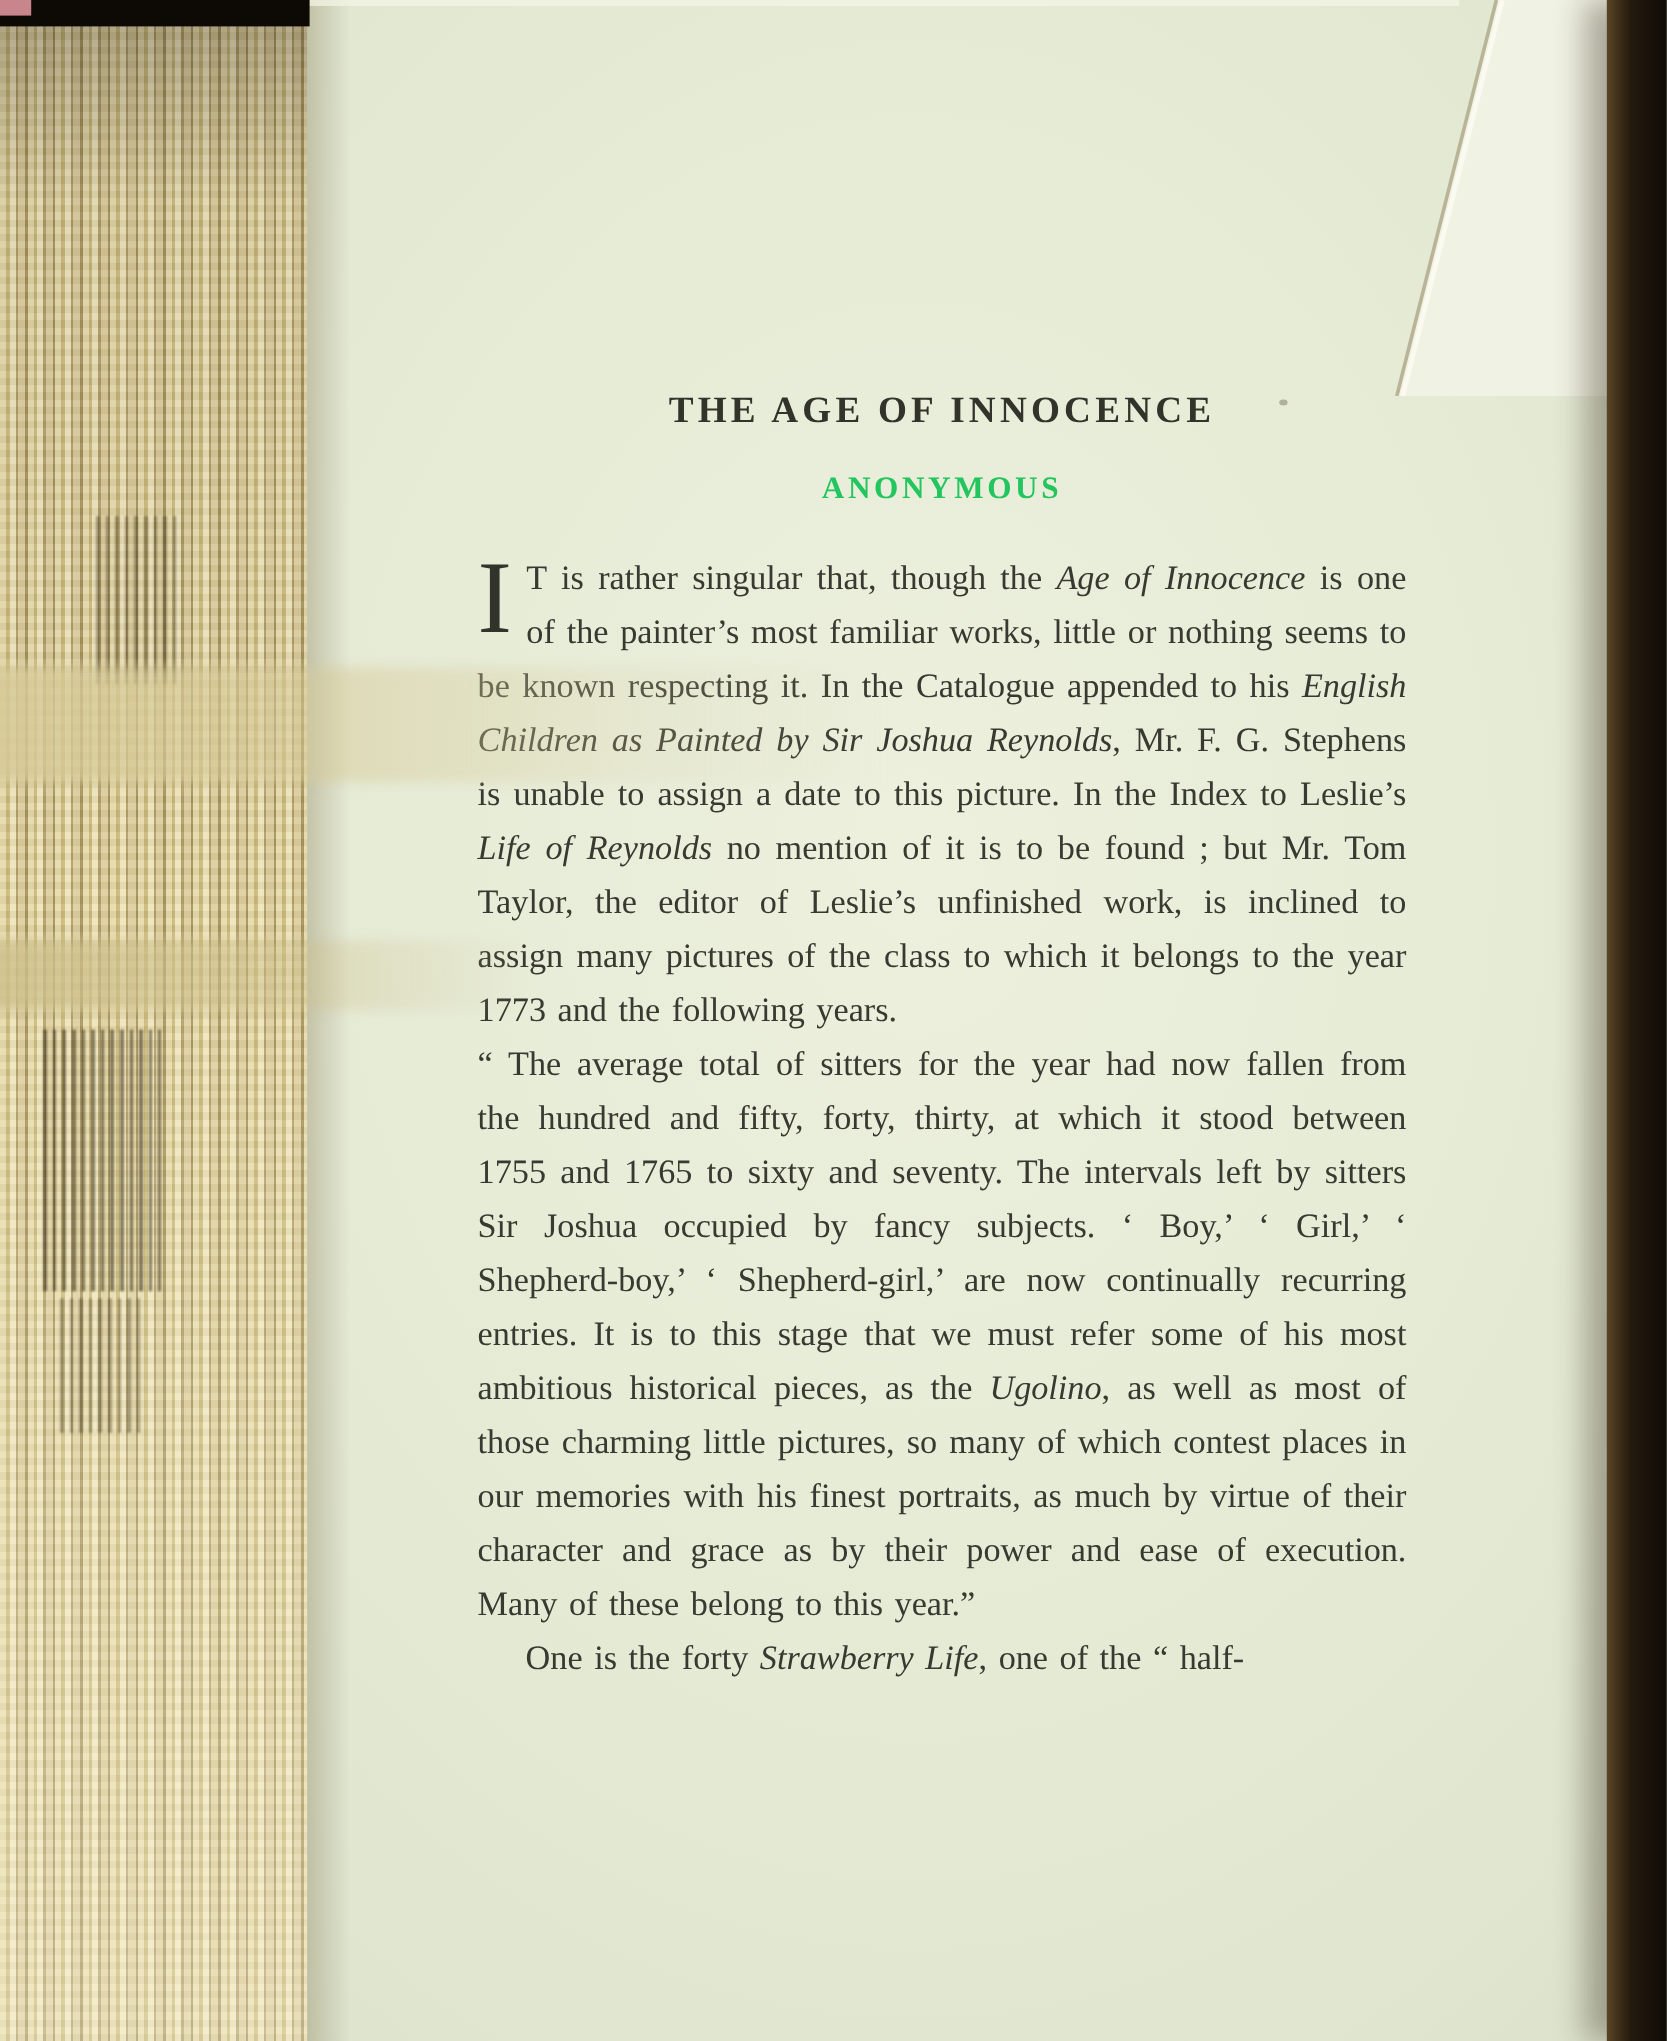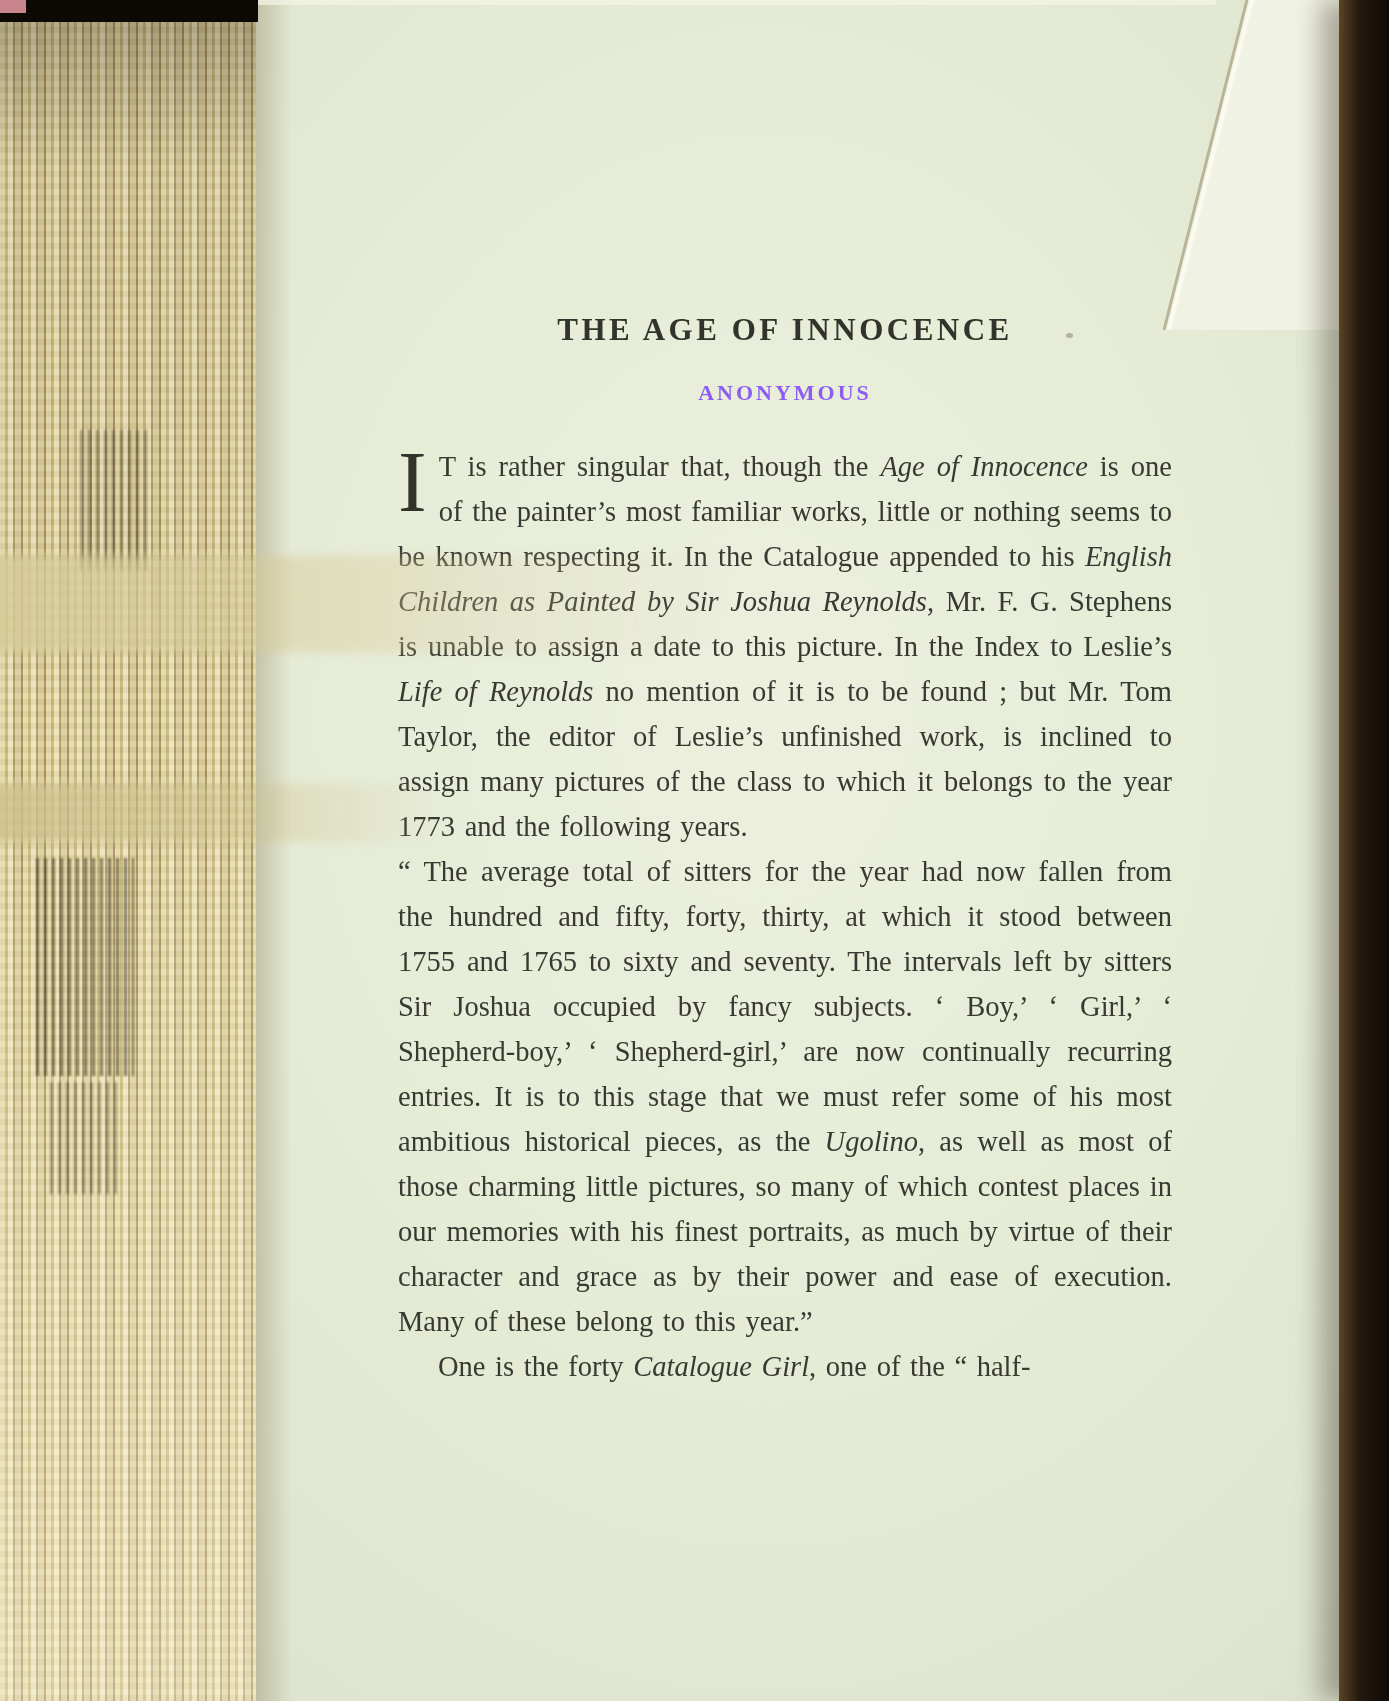--- a/index.html
+++ b/index.html
@@ -10,30 +10,30 @@
     overflow: hidden;
     font-family: "Liberation Serif", serif;
   }
   
   .page-surface {
     position: absolute; inset: 0; z-index: 0;
     background: radial-gradient(ellipse at 55% 42%, #ecf0dd 0%, #e6ebd6 45%, #dfe5cf 78%, #d9dfc8 100%);
   }
   
   .text-col {
-    position: absolute; left: 398px; top: 312px; width: 774px; z-index: 1;
+    position: absolute; left: 398px; top: 324px; width: 774px; z-index: 1;
     color: #383930;
   }
   .text-col h1 {
     margin: 0; text-align: center; font-size: 31px; font-weight: 700;
     letter-spacing: 3.5px; color: #32332a;
   }
   .text-col h2 {
-    margin: 32px 0 0 0; text-align: center; font-size: 22px; font-weight: 700;
-    letter-spacing: 3px; color: #8b5cf6;
+    margin: 32px 0 0 0; text-align: center; font-size: 26px; font-weight: 700;
+    letter-spacing: 3px; color: #22c55e;
   }
   .body-text { margin-top: 38px; font-size: 28.5px; line-height: 45px; text-align: justify; word-spacing: 2.5px; }
   .para { margin: 0; }
   .para.indent { text-indent: 40px; }
   .dropcap { float: left; font-size: 86px; line-height: 70px; padding: 3px 12px 0 0; color: #32332a; }
   .it { font-style: italic; }
   
   .spine {
     position: absolute; left: 0; top: 0; width: 256px; height: 1701px; z-index: 2;
     background:
@@ -100,21 +100,21 @@
 <div class="photo">
 
   <div class="page-surface"></div>
 
   <div class="text-col">
     <h1>THE AGE OF INNOCENCE</h1>
     <h2>ANONYMOUS</h2>
     <div class="body-text">
         <p class="para"><span class="dropcap">I</span><span class="rm">T is rather singular that, though the </span><span class="it">Age of Innocence</span><span class="rm"> is one of the painter’s most familiar works, little or nothing seems to be known respecting it.  In the Catalogue appended to his </span><span class="it">English Children as Painted by Sir Joshua Reynolds</span><span class="rm">, Mr. F. G. Stephens is unable to assign a date to this picture.  In the Index to Leslie’s </span><span class="it">Life of Reynolds</span><span class="rm"> no mention of it is to be found ; but Mr. Tom Taylor, the editor of Leslie’s unfinished work, is inclined to assign many pictures of the class to which it belongs to the year 1773 and the following years.</span></p>
         <p class="para"><span class="rm">“ The average total of sitters for the year had now fallen from the hundred and fifty, forty, thirty, at which it stood between 1755 and 1765 to sixty and seventy.  The intervals left by sitters Sir Joshua occupied by fancy subjects.  ‘ Boy,’ ‘ Girl,’ ‘ Shepherd-boy,’ ‘ Shepherd-girl,’ are now continually recurring entries.  It is to this stage that we must refer some of his most ambitious historical pieces, as the </span><span class="it">Ugolino</span><span class="rm">, as well as most of those charming little pictures, so many of which contest places in our memories with his finest portraits, as much by virtue of their character and grace as by their power and ease of execution.  Many of these belong to this year.”</span></p>
-        <p class="para indent"><span class="rm">One is the forty </span><span class="it">Catalogue Girl</span><span class="rm">, one of the “ half-</span></p>
+        <p class="para indent"><span class="rm">One is the forty </span><span class="it">Strawberry Life</span><span class="rm">, one of the “ half-</span></p>
       </div>
   </div>
 
   <div class="smear smear-a"></div>
   <div class="smear smear-b"></div>
 
   <div class="spine">
     <div class="streak s1"></div>
     <div class="streak s2"></div>
     <div class="streak s3"></div>

